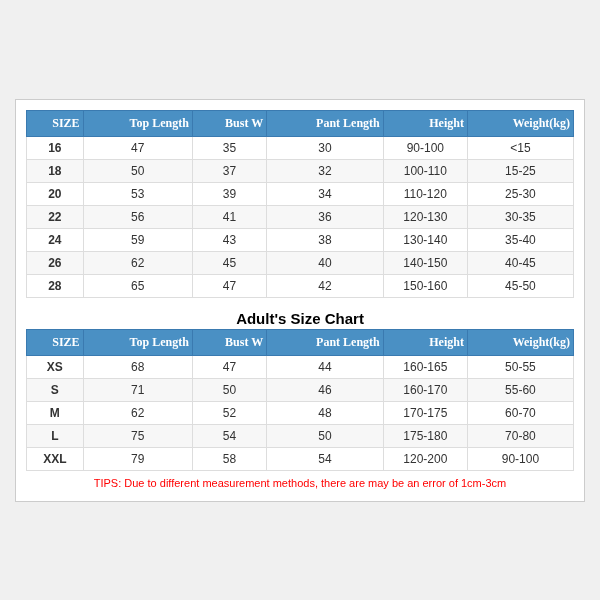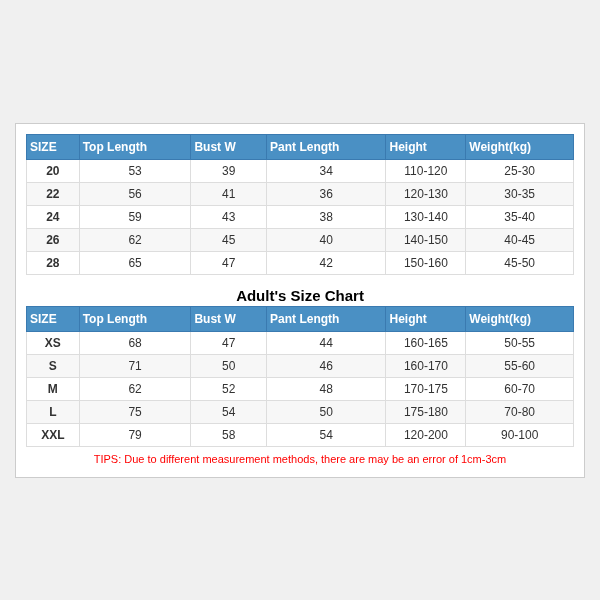--- a/index.html
+++ b/index.html
@@ -35,24 +35,25 @@
     }
     table {
       width: 100%;
       border-collapse: collapse;
       font-size: 12px;
     }
     th {
       background-color: #4a90c4;
       color: #fff;
       padding: 5px 3px;
-      text-align: left;
+      text-align: right;
       border: 1px solid #3a7ab0;
       font-weight: bold;
       font-size: 12px;
+      font-family: Liberation Serif, serif;
     }
     td {
       padding: 4px 3px;
       text-align: center;
       border: 1px solid #ddd;
       color: #333;
     }
     tr:nth-child(odd) td {
       background-color: #fff;
     }
@@ -82,20 +83,36 @@
       <tr>
         <th>SIZE</th>
         <th>Top Length</th>
         <th>Bust W</th>
         <th>Pant Length</th>
         <th>Height</th>
         <th>Weight(kg)</th>
       </tr>
     </thead>
     <tbody id="children-tbody">
+    <tr>
+          <td>16</td>
+          <td>47</td>
+          <td>35</td>
+          <td>30</td>
+          <td>90-100</td>
+          <td>&lt;15</td>
+        </tr>
+        <tr>
+          <td>18</td>
+          <td>50</td>
+          <td>37</td>
+          <td>32</td>
+          <td>100-110</td>
+          <td>15-25</td>
+        </tr>
         <tr>
           <td>20</td>
           <td>53</td>
           <td>39</td>
           <td>34</td>
           <td>110-120</td>
           <td>25-30</td>
         </tr>
         <tr>
           <td>22</td>

